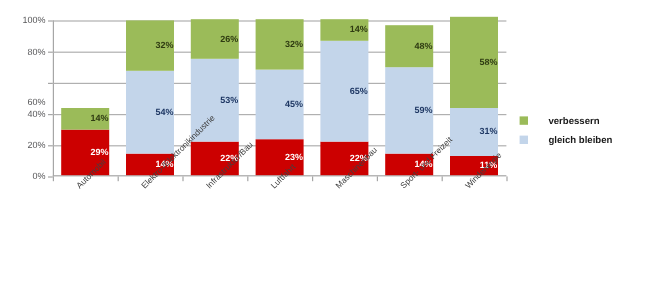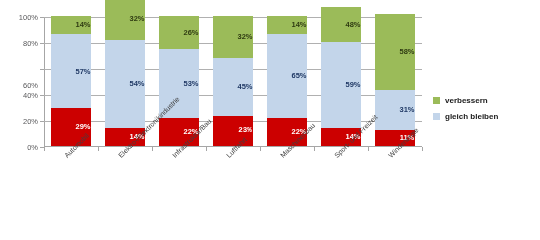--- a/index.html
+++ b/index.html
@@ -89,21 +89,21 @@
     transform:rotate(-45deg);
   }
 
   
   .legend{
     position:absolute;
     left:433px; top:96px;
     display:flex;flex-direction:column;
     gap:7px;
   }
-  .legend-item{display:flex;align-items:center;gap:5px;}
+  .legend-item{display:flex;align-items:center;gap:17px;}
   .legend-swatch{width:7px;height:7px;display:block;flex:0 0 auto;}
   .legend-text{font-size:8px;font-weight:bold;color:#1a1a1a;white-space:nowrap;}
 </style>
 </head>
 <body>
 
 <div id="chart-root">
 
   <div id="ylabels">
       <div class="ylabel" style="top: 147px; left: 0px; width: 38px;">0%</div>
@@ -133,51 +133,48 @@
       <div class="xtick" style="left: 108px;"></div>
       <div class="xtick" style="left: 162px;"></div>
       <div class="xtick" style="left: 216px;"></div>
       <div class="xtick" style="left: 270px;"></div>
       <div class="xtick" style="left: 324px;"></div>
       <div class="xtick" style="left: 378px;"></div>
       <div class="bar" style="left: 7px;">
         <div class="seg worse" style="height: 37.7px;">
           <span class="seg-label">29%</span>
         </div>
-        <div class="seg same" style="height: 74.1px;">
-          <span class="seg-label">57%</span>
-        </div>
         <div class="seg better" style="height: 18.2px;">
           <span class="seg-label">14%</span>
         </div>
       </div>
       <div class="bar" style="left: 61px;">
         <div class="seg worse" style="height: 18.2px;">
           <span class="seg-label">14%</span>
         </div>
-        <div class="seg same" style="height: 88px;">
+        <div class="seg same" style="height: 69px;">
           <span class="seg-label">54%</span>
         </div>
         <div class="seg better" style="height: 41.6px;">
           <span class="seg-label">32%</span>
         </div>
       </div>
       <div class="bar" style="left: 115px;">
         <div class="seg worse" style="height: 28.3168px;">
           <span class="seg-label">22%</span>
         </div>
         <div class="seg same" style="height: 68.2178px;">
           <span class="seg-label">53%</span>
         </div>
         <div class="seg better" style="height: 33.4653px;">
           <span class="seg-label">26%</span>
         </div>
       </div>
       <div class="bar" style="left: 169px;">
-        <div class="seg worse" style="height: 29.9px; font-family: Liberation Mono, monospace;">
+        <div class="seg worse" style="height: 29.9px;">
           <span class="seg-label">23%</span>
         </div>
         <div class="seg same" style="height: 58.5px;">
           <span class="seg-label">45%</span>
         </div>
         <div class="seg better" style="height: 41.6px;">
           <span class="seg-label">32%</span>
         </div>
       </div>
       <div class="bar" style="left: 223px;">
@@ -188,21 +185,21 @@
           <span class="seg-label">65%</span>
         </div>
         <div class="seg better" style="height: 18.0198px;">
           <span class="seg-label">14%</span>
         </div>
       </div>
       <div class="bar" style="left: 277px;">
         <div class="seg worse" style="height: 18.2px;">
           <span class="seg-label">14%</span>
         </div>
-        <div class="seg same" style="height: 86px;">
+        <div class="seg same" style="height: 72px;">
           <span class="seg-label">59%</span>
         </div>
         <div class="seg better" style="height: 35.1px;">
           <span class="seg-label">48%</span>
         </div>
       </div>
       <div class="bar" style="left: 331px;">
         <div class="seg worse" style="height: 16px;">
           <span class="seg-label">11%</span>
         </div>

